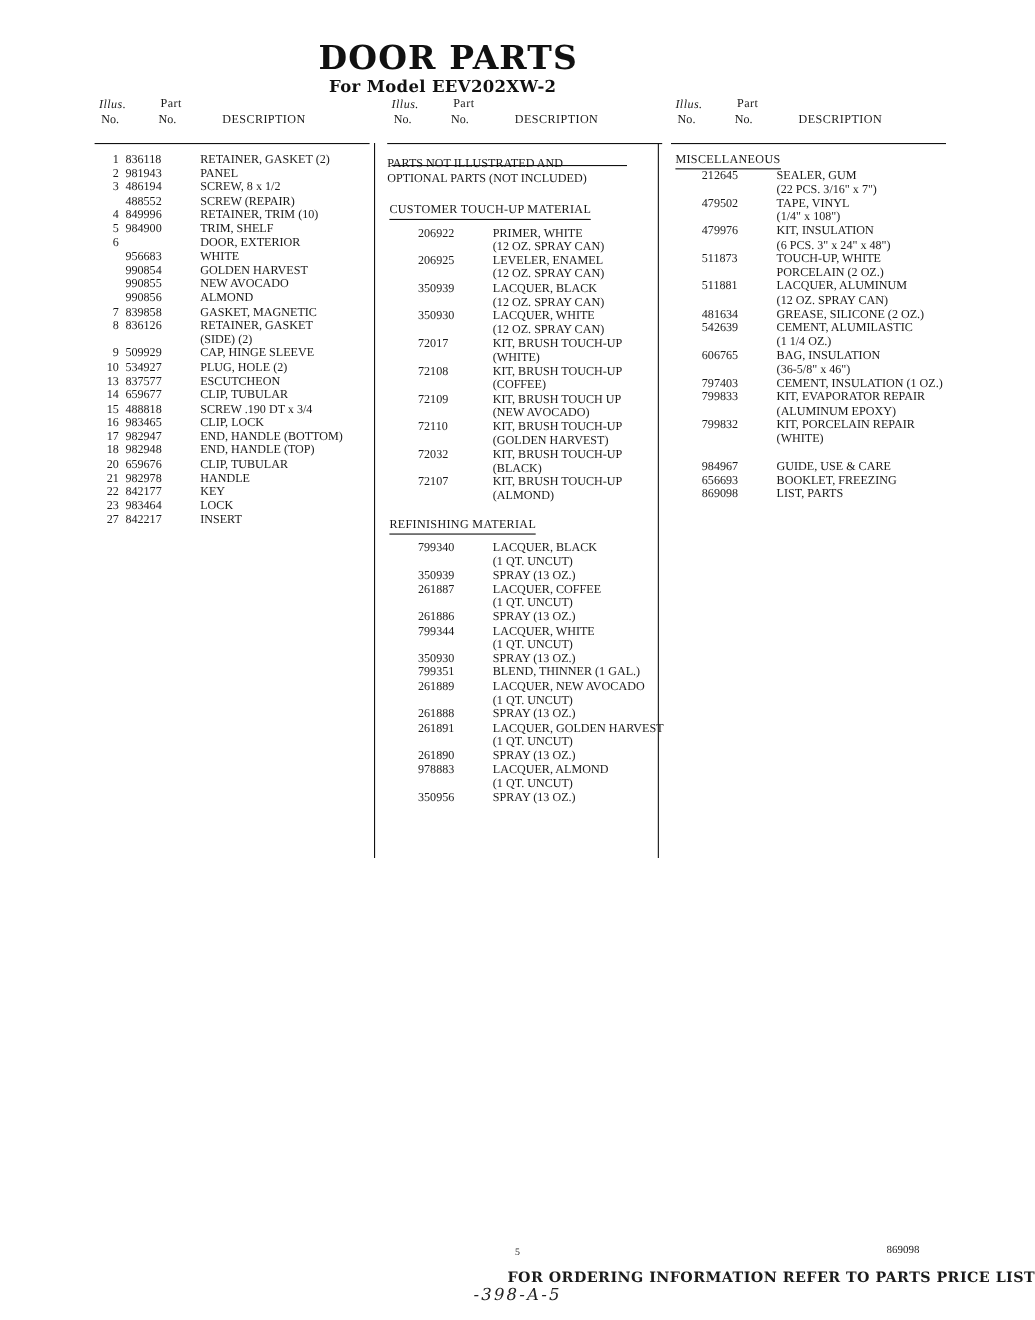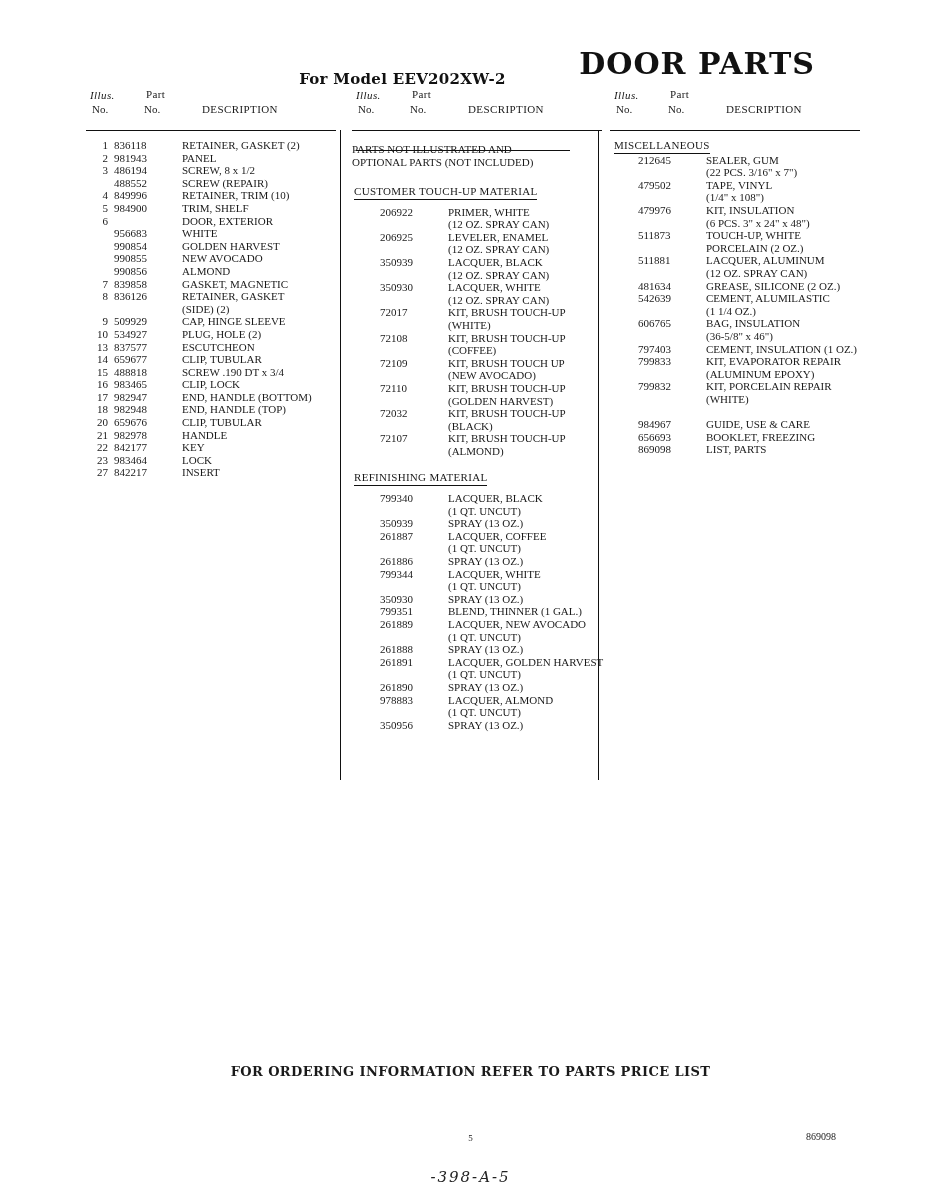--- a/index.html
+++ b/index.html
@@ -19,27 +19,26 @@
     position: absolute;
     inset: 0;
   }
 
   
   .doc-title {
     position: absolute;
     top: 36px;
     left: 0;
     width: 815px;
-    text-align: right;
+    text-align: center;
     font-family: "DejaVu Serif", serif;
     font-weight: bold;
     font-size: 30px;
     letter-spacing: 1px;
     color: #111;
-    margin-top: 10px;
   }
   .doc-subtitle {
     position: absolute;
     top: 70px;
     left: 0;
     width: 805px;
     text-align: center;
     font-family: "DejaVu Serif", serif;
     font-weight: bold;
     font-size: 15px;
@@ -162,24 +161,24 @@
     width: 0;
     border-left: 1.4px solid #111;
     height: 650px;
   }
   .vline-a { left: 340px; }
   .vline-b { left: 598px; }
 
   
   .footer-note {
     position: absolute;
-    top: 1064px;
+    top: 1154px;
     left: 0;
     width: 941px;
-    text-align: center;
+    text-align: right;
     font-family: "DejaVu Serif", serif;
     font-weight: bold;
     font-size: 13px;
     letter-spacing: 0.4px;
   }
   .page-num {
     position: absolute;
     top: 1133px;
     left: 0;
     width: 941px;

